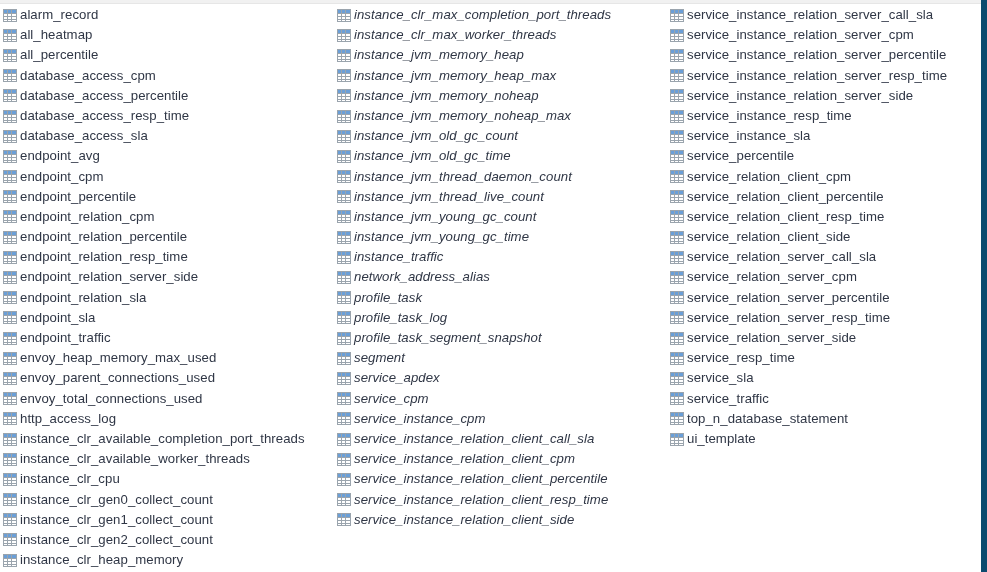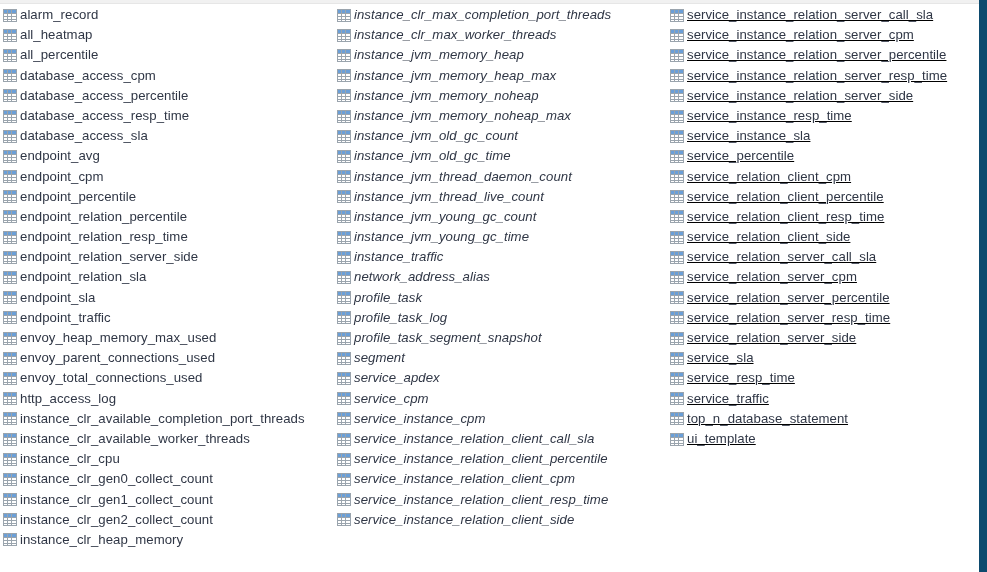--- a/index.html
+++ b/index.html
@@ -12,21 +12,21 @@
     height: 572px;
     overflow: hidden;
     font-family: "Liberation Sans", "DejaVu Sans", sans-serif;
   }
   #root {
     position: relative;
     width: 987px;
     height: 572px;
     background: #ffffff;
     box-sizing: border-box;
-    border-right: 8px solid #0c4a6e;
+    border-right: 6px solid #0c4a6e;
     overflow: hidden;
   }
   
   .top-band {
     position: absolute;
     left: 0;
     top: 0;
     width: 987px;
     height: 4px;
     background: #f1f1f1;
@@ -39,21 +39,21 @@
     top: 5px;
     width: 985px;
     height: 567px;
   }
   .column {
     position: absolute;
     top: 0;
   }
   .col-1 { left: 3px;   width: 332px; }
   .col-2 { left: 337px; width: 332px; font-style: italic; }
-  .col-3 { left: 670px; width: 312px; text-decoration: underline; }
+  .col-3 { left: 670px; width: 312px; }
 
   .list-item {
     display: flex;
     align-items: center;
     height: 20.2px;
     line-height: 20.2px;
     white-space: nowrap;
     overflow: hidden;
   }
   .table-icon {
@@ -202,20 +202,32 @@
         <div class="list-item">
           <svg class="table-icon" viewBox="0 0 14 13" width="14" height="13">
             <rect x="0.5" y="0.5" width="13" height="12" fill="#ffffff" stroke="#9aa4ad" stroke-width="1"></rect>
             <rect x="1" y="1" width="12" height="3" fill="#6a9fd8"></rect>
             <line x1="1" y1="4.5" x2="13" y2="4.5" stroke="#9aa4ad" stroke-width="1"></line>
             <line x1="1" y1="7.5" x2="13" y2="7.5" stroke="#9aa4ad" stroke-width="1"></line>
             <line x1="1" y1="10.5" x2="13" y2="10.5" stroke="#9aa4ad" stroke-width="1"></line>
             <line x1="4.5" y1="1" x2="4.5" y2="12" stroke="#9aa4ad" stroke-width="1"></line>
             <line x1="8.5" y1="1" x2="8.5" y2="12" stroke="#9aa4ad" stroke-width="1"></line>
           </svg>
+          <span class="item-label">endpoint_relation_cpm</span>
+        </div>
+        <div class="list-item">
+          <svg class="table-icon" viewBox="0 0 14 13" width="14" height="13">
+            <rect x="0.5" y="0.5" width="13" height="12" fill="#ffffff" stroke="#9aa4ad" stroke-width="1"></rect>
+            <rect x="1" y="1" width="12" height="3" fill="#6a9fd8"></rect>
+            <line x1="1" y1="4.5" x2="13" y2="4.5" stroke="#9aa4ad" stroke-width="1"></line>
+            <line x1="1" y1="7.5" x2="13" y2="7.5" stroke="#9aa4ad" stroke-width="1"></line>
+            <line x1="1" y1="10.5" x2="13" y2="10.5" stroke="#9aa4ad" stroke-width="1"></line>
+            <line x1="4.5" y1="1" x2="4.5" y2="12" stroke="#9aa4ad" stroke-width="1"></line>
+            <line x1="8.5" y1="1" x2="8.5" y2="12" stroke="#9aa4ad" stroke-width="1"></line>
+          </svg>
           <span class="item-label">endpoint_relation_percentile</span>
         </div>
         <div class="list-item">
           <svg class="table-icon" viewBox="0 0 14 13" width="14" height="13">
             <rect x="0.5" y="0.5" width="13" height="12" fill="#ffffff" stroke="#9aa4ad" stroke-width="1"></rect>
             <rect x="1" y="1" width="12" height="3" fill="#6a9fd8"></rect>
             <line x1="1" y1="4.5" x2="13" y2="4.5" stroke="#9aa4ad" stroke-width="1"></line>
             <line x1="1" y1="7.5" x2="13" y2="7.5" stroke="#9aa4ad" stroke-width="1"></line>
             <line x1="1" y1="10.5" x2="13" y2="10.5" stroke="#9aa4ad" stroke-width="1"></line>
             <line x1="4.5" y1="1" x2="4.5" y2="12" stroke="#9aa4ad" stroke-width="1"></line>
@@ -672,33 +684,33 @@
         <div class="list-item">
           <svg class="table-icon" viewBox="0 0 14 13" width="14" height="13">
             <rect x="0.5" y="0.5" width="13" height="12" fill="#ffffff" stroke="#9aa4ad" stroke-width="1"></rect>
             <rect x="1" y="1" width="12" height="3" fill="#6a9fd8"></rect>
             <line x1="1" y1="4.5" x2="13" y2="4.5" stroke="#9aa4ad" stroke-width="1"></line>
             <line x1="1" y1="7.5" x2="13" y2="7.5" stroke="#9aa4ad" stroke-width="1"></line>
             <line x1="1" y1="10.5" x2="13" y2="10.5" stroke="#9aa4ad" stroke-width="1"></line>
             <line x1="4.5" y1="1" x2="4.5" y2="12" stroke="#9aa4ad" stroke-width="1"></line>
             <line x1="8.5" y1="1" x2="8.5" y2="12" stroke="#9aa4ad" stroke-width="1"></line>
           </svg>
+          <span class="item-label">service_instance_relation_client_cpm</span>
+        </div>
+        <div class="list-item">
+          <svg class="table-icon" viewBox="0 0 14 13" width="14" height="13">
+            <rect x="0.5" y="0.5" width="13" height="12" fill="#ffffff" stroke="#9aa4ad" stroke-width="1"></rect>
+            <rect x="1" y="1" width="12" height="3" fill="#6a9fd8"></rect>
+            <line x1="1" y1="4.5" x2="13" y2="4.5" stroke="#9aa4ad" stroke-width="1"></line>
+            <line x1="1" y1="7.5" x2="13" y2="7.5" stroke="#9aa4ad" stroke-width="1"></line>
+            <line x1="1" y1="10.5" x2="13" y2="10.5" stroke="#9aa4ad" stroke-width="1"></line>
+            <line x1="4.5" y1="1" x2="4.5" y2="12" stroke="#9aa4ad" stroke-width="1"></line>
+            <line x1="8.5" y1="1" x2="8.5" y2="12" stroke="#9aa4ad" stroke-width="1"></line>
+          </svg>
           <span class="item-label">service_instance_relation_client_percentile</span>
-        </div>
-        <div class="list-item">
-          <svg class="table-icon" viewBox="0 0 14 13" width="14" height="13">
-            <rect x="0.5" y="0.5" width="13" height="12" fill="#ffffff" stroke="#9aa4ad" stroke-width="1"></rect>
-            <rect x="1" y="1" width="12" height="3" fill="#6a9fd8"></rect>
-            <line x1="1" y1="4.5" x2="13" y2="4.5" stroke="#9aa4ad" stroke-width="1"></line>
-            <line x1="1" y1="7.5" x2="13" y2="7.5" stroke="#9aa4ad" stroke-width="1"></line>
-            <line x1="1" y1="10.5" x2="13" y2="10.5" stroke="#9aa4ad" stroke-width="1"></line>
-            <line x1="4.5" y1="1" x2="4.5" y2="12" stroke="#9aa4ad" stroke-width="1"></line>
-            <line x1="8.5" y1="1" x2="8.5" y2="12" stroke="#9aa4ad" stroke-width="1"></line>
-          </svg>
-          <span class="item-label">service_instance_relation_client_cpm</span>
         </div>
         <div class="list-item">
           <svg class="table-icon" viewBox="0 0 14 13" width="14" height="13">
             <rect x="0.5" y="0.5" width="13" height="12" fill="#ffffff" stroke="#9aa4ad" stroke-width="1"></rect>
             <rect x="1" y="1" width="12" height="3" fill="#6a9fd8"></rect>
             <line x1="1" y1="4.5" x2="13" y2="4.5" stroke="#9aa4ad" stroke-width="1"></line>
             <line x1="1" y1="7.5" x2="13" y2="7.5" stroke="#9aa4ad" stroke-width="1"></line>
             <line x1="1" y1="10.5" x2="13" y2="10.5" stroke="#9aa4ad" stroke-width="1"></line>
             <line x1="4.5" y1="1" x2="4.5" y2="12" stroke="#9aa4ad" stroke-width="1"></line>
             <line x1="8.5" y1="1" x2="8.5" y2="12" stroke="#9aa4ad" stroke-width="1"></line>
@@ -926,33 +938,33 @@
         <div class="list-item">
           <svg class="table-icon" viewBox="0 0 14 13" width="14" height="13">
             <rect x="0.5" y="0.5" width="13" height="12" fill="#ffffff" stroke="#9aa4ad" stroke-width="1"></rect>
             <rect x="1" y="1" width="12" height="3" fill="#6a9fd8"></rect>
             <line x1="1" y1="4.5" x2="13" y2="4.5" stroke="#9aa4ad" stroke-width="1"></line>
             <line x1="1" y1="7.5" x2="13" y2="7.5" stroke="#9aa4ad" stroke-width="1"></line>
             <line x1="1" y1="10.5" x2="13" y2="10.5" stroke="#9aa4ad" stroke-width="1"></line>
             <line x1="4.5" y1="1" x2="4.5" y2="12" stroke="#9aa4ad" stroke-width="1"></line>
             <line x1="8.5" y1="1" x2="8.5" y2="12" stroke="#9aa4ad" stroke-width="1"></line>
           </svg>
+          <span class="item-label">service_resp_time</span>
+        </div>
+        <div class="list-item">
+          <svg class="table-icon" viewBox="0 0 14 13" width="14" height="13">
+            <rect x="0.5" y="0.5" width="13" height="12" fill="#ffffff" stroke="#9aa4ad" stroke-width="1"></rect>
+            <rect x="1" y="1" width="12" height="3" fill="#6a9fd8"></rect>
+            <line x1="1" y1="4.5" x2="13" y2="4.5" stroke="#9aa4ad" stroke-width="1"></line>
+            <line x1="1" y1="7.5" x2="13" y2="7.5" stroke="#9aa4ad" stroke-width="1"></line>
+            <line x1="1" y1="10.5" x2="13" y2="10.5" stroke="#9aa4ad" stroke-width="1"></line>
+            <line x1="4.5" y1="1" x2="4.5" y2="12" stroke="#9aa4ad" stroke-width="1"></line>
+            <line x1="8.5" y1="1" x2="8.5" y2="12" stroke="#9aa4ad" stroke-width="1"></line>
+          </svg>
           <span class="item-label">service_sla</span>
-        </div>
-        <div class="list-item">
-          <svg class="table-icon" viewBox="0 0 14 13" width="14" height="13">
-            <rect x="0.5" y="0.5" width="13" height="12" fill="#ffffff" stroke="#9aa4ad" stroke-width="1"></rect>
-            <rect x="1" y="1" width="12" height="3" fill="#6a9fd8"></rect>
-            <line x1="1" y1="4.5" x2="13" y2="4.5" stroke="#9aa4ad" stroke-width="1"></line>
-            <line x1="1" y1="7.5" x2="13" y2="7.5" stroke="#9aa4ad" stroke-width="1"></line>
-            <line x1="1" y1="10.5" x2="13" y2="10.5" stroke="#9aa4ad" stroke-width="1"></line>
-            <line x1="4.5" y1="1" x2="4.5" y2="12" stroke="#9aa4ad" stroke-width="1"></line>
-            <line x1="8.5" y1="1" x2="8.5" y2="12" stroke="#9aa4ad" stroke-width="1"></line>
-          </svg>
-          <span class="item-label">service_resp_time</span>
         </div>
         <div class="list-item">
           <svg class="table-icon" viewBox="0 0 14 13" width="14" height="13">
             <rect x="0.5" y="0.5" width="13" height="12" fill="#ffffff" stroke="#9aa4ad" stroke-width="1"></rect>
             <rect x="1" y="1" width="12" height="3" fill="#6a9fd8"></rect>
             <line x1="1" y1="4.5" x2="13" y2="4.5" stroke="#9aa4ad" stroke-width="1"></line>
             <line x1="1" y1="7.5" x2="13" y2="7.5" stroke="#9aa4ad" stroke-width="1"></line>
             <line x1="1" y1="10.5" x2="13" y2="10.5" stroke="#9aa4ad" stroke-width="1"></line>
             <line x1="4.5" y1="1" x2="4.5" y2="12" stroke="#9aa4ad" stroke-width="1"></line>
             <line x1="8.5" y1="1" x2="8.5" y2="12" stroke="#9aa4ad" stroke-width="1"></line>

